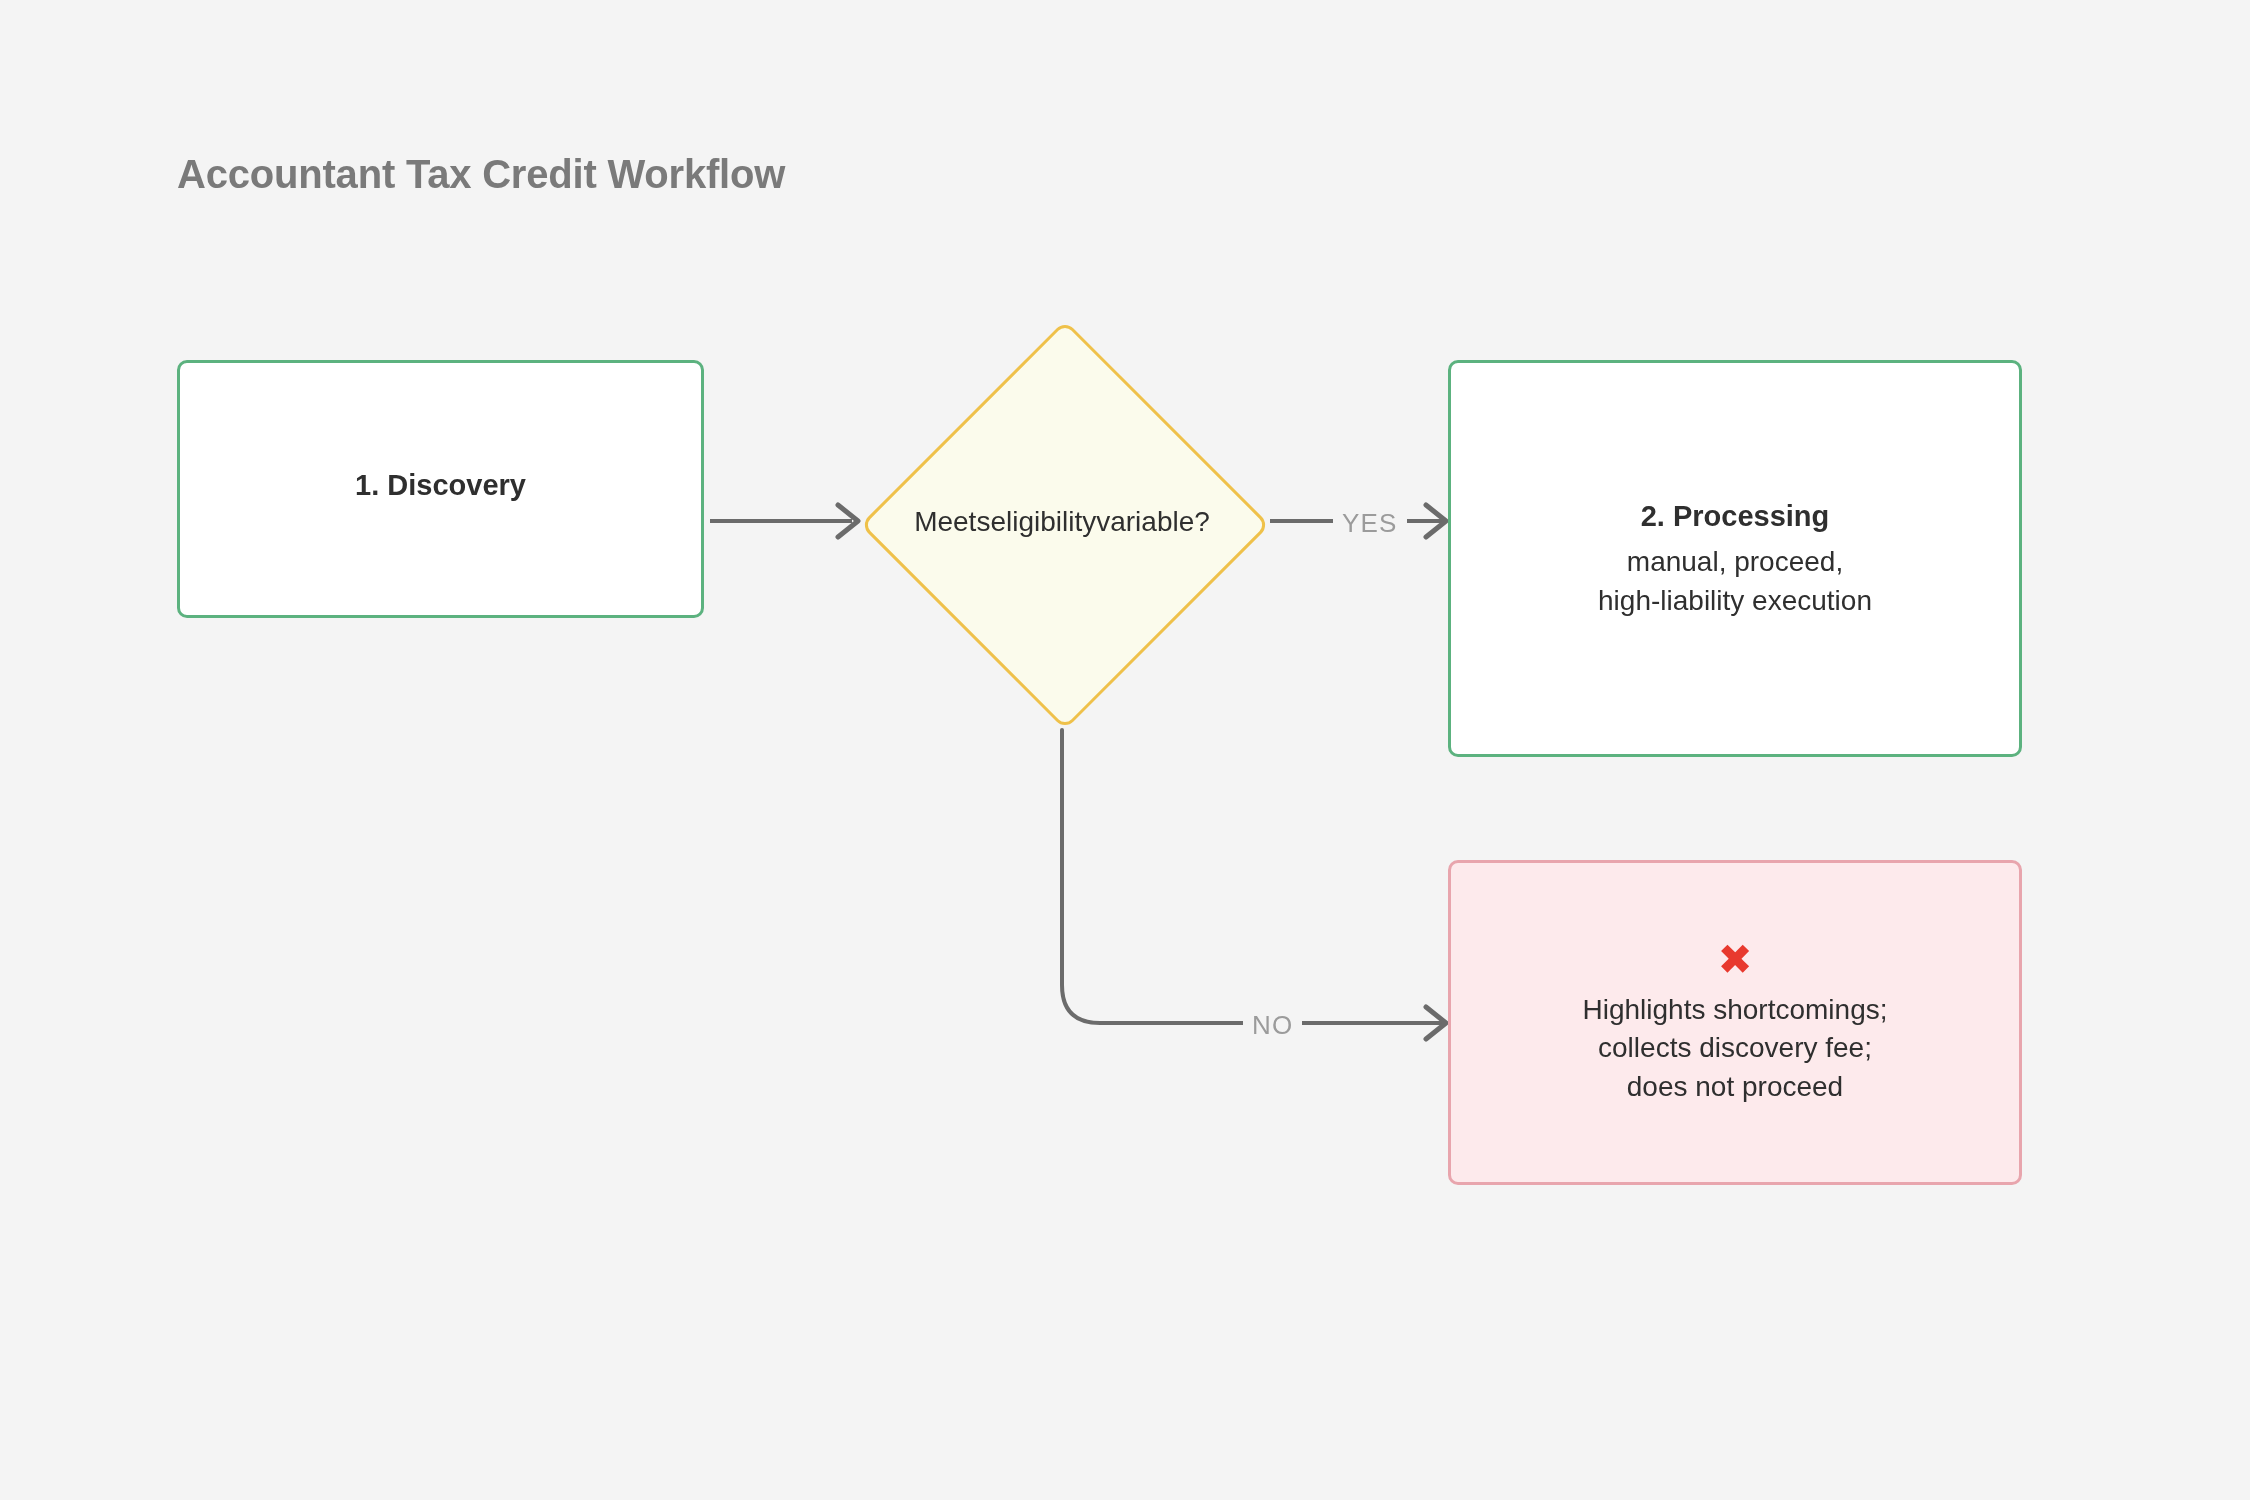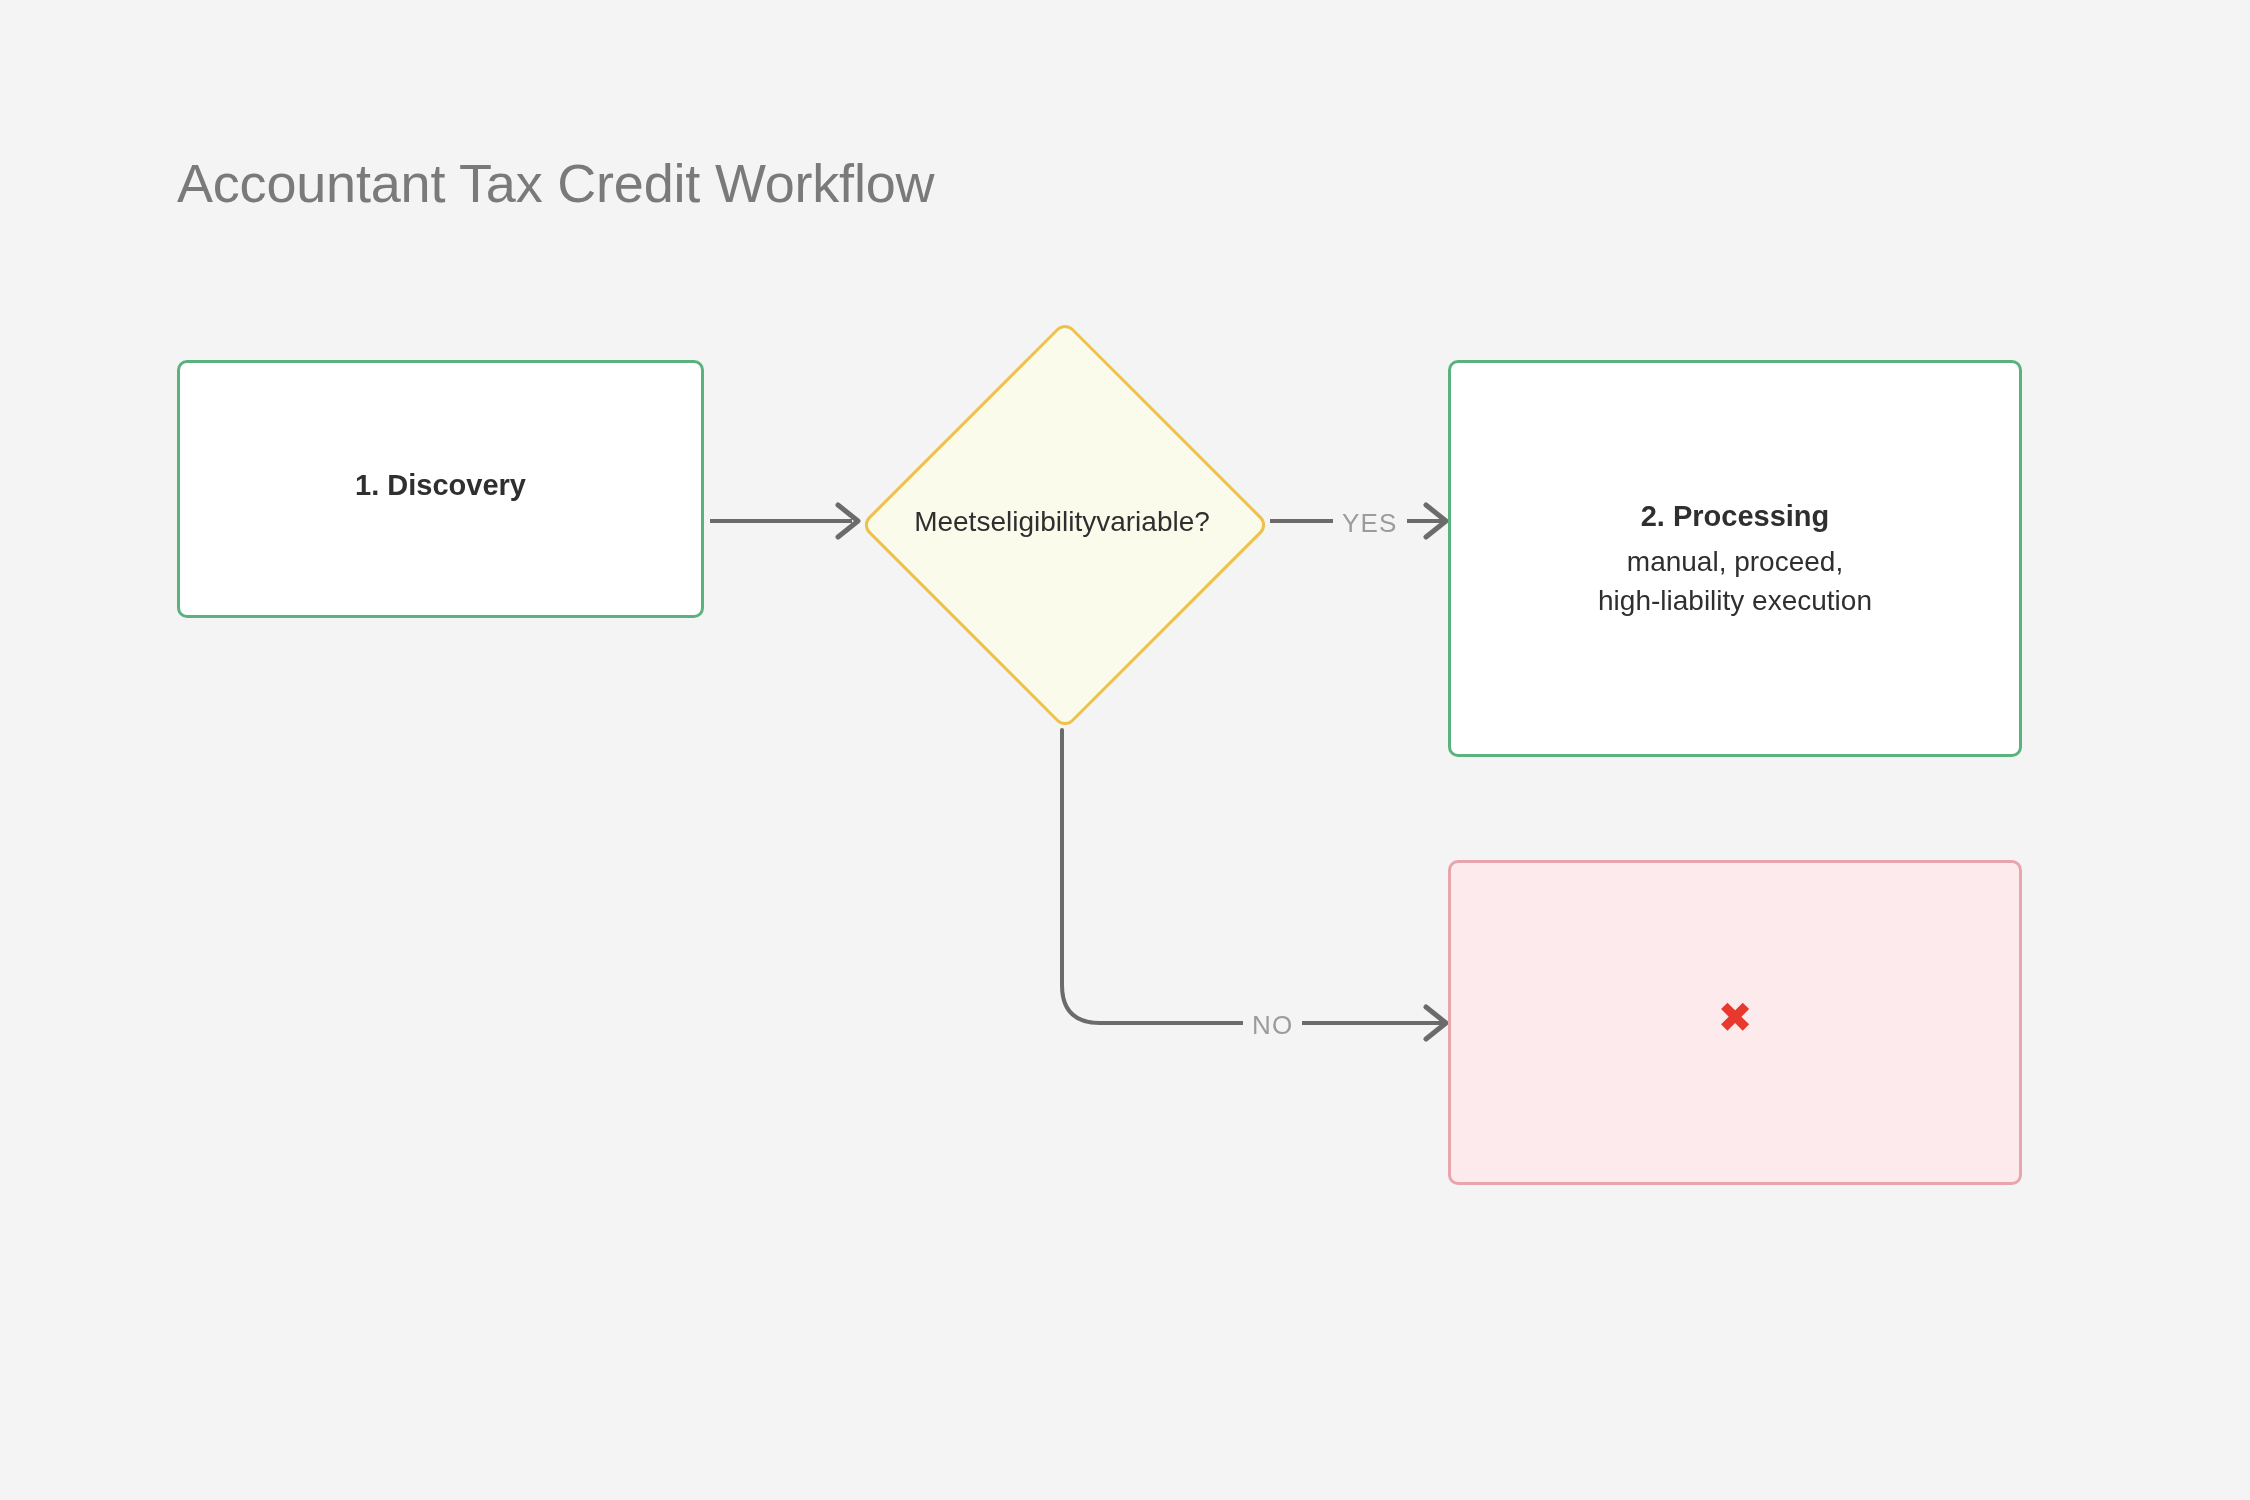--- a/index.html
+++ b/index.html
@@ -18,22 +18,22 @@
     position: relative;
     width: 2250px;
     height: 1500px;
   }
 
   
   .diagram-title {
     position: absolute;
     left: 177px;
     top: 152px;
-    font-size: 54px;
-    font-weight: normal;
+    font-size: 40px;
+    font-weight: bold;
     color: #7a7a7a;
     letter-spacing: -0.2px;
     white-space: nowrap;
   }
 
   
   #connectors {
     position: absolute;
     left: 0;
     top: 0;
@@ -217,15 +217,20 @@
   <div class="node node-process" id="node-processing">
     <div class="node-title">2. Processing</div>
     <div class="node-desc">
       <div>manual, proceed,</div>
       <div>high-liability execution</div>
     </div>
   </div>
 
   <div class="node" id="node-rejection">
     <div class="reject-icon">✖</div>
+    <div class="reject-text">
+      <div>Highlights shortcomings;</div>
+      <div>collects discovery fee;</div>
+      <div>does not proceed</div>
+    </div>
   </div>
 
 </div>
 
 </body></html>

